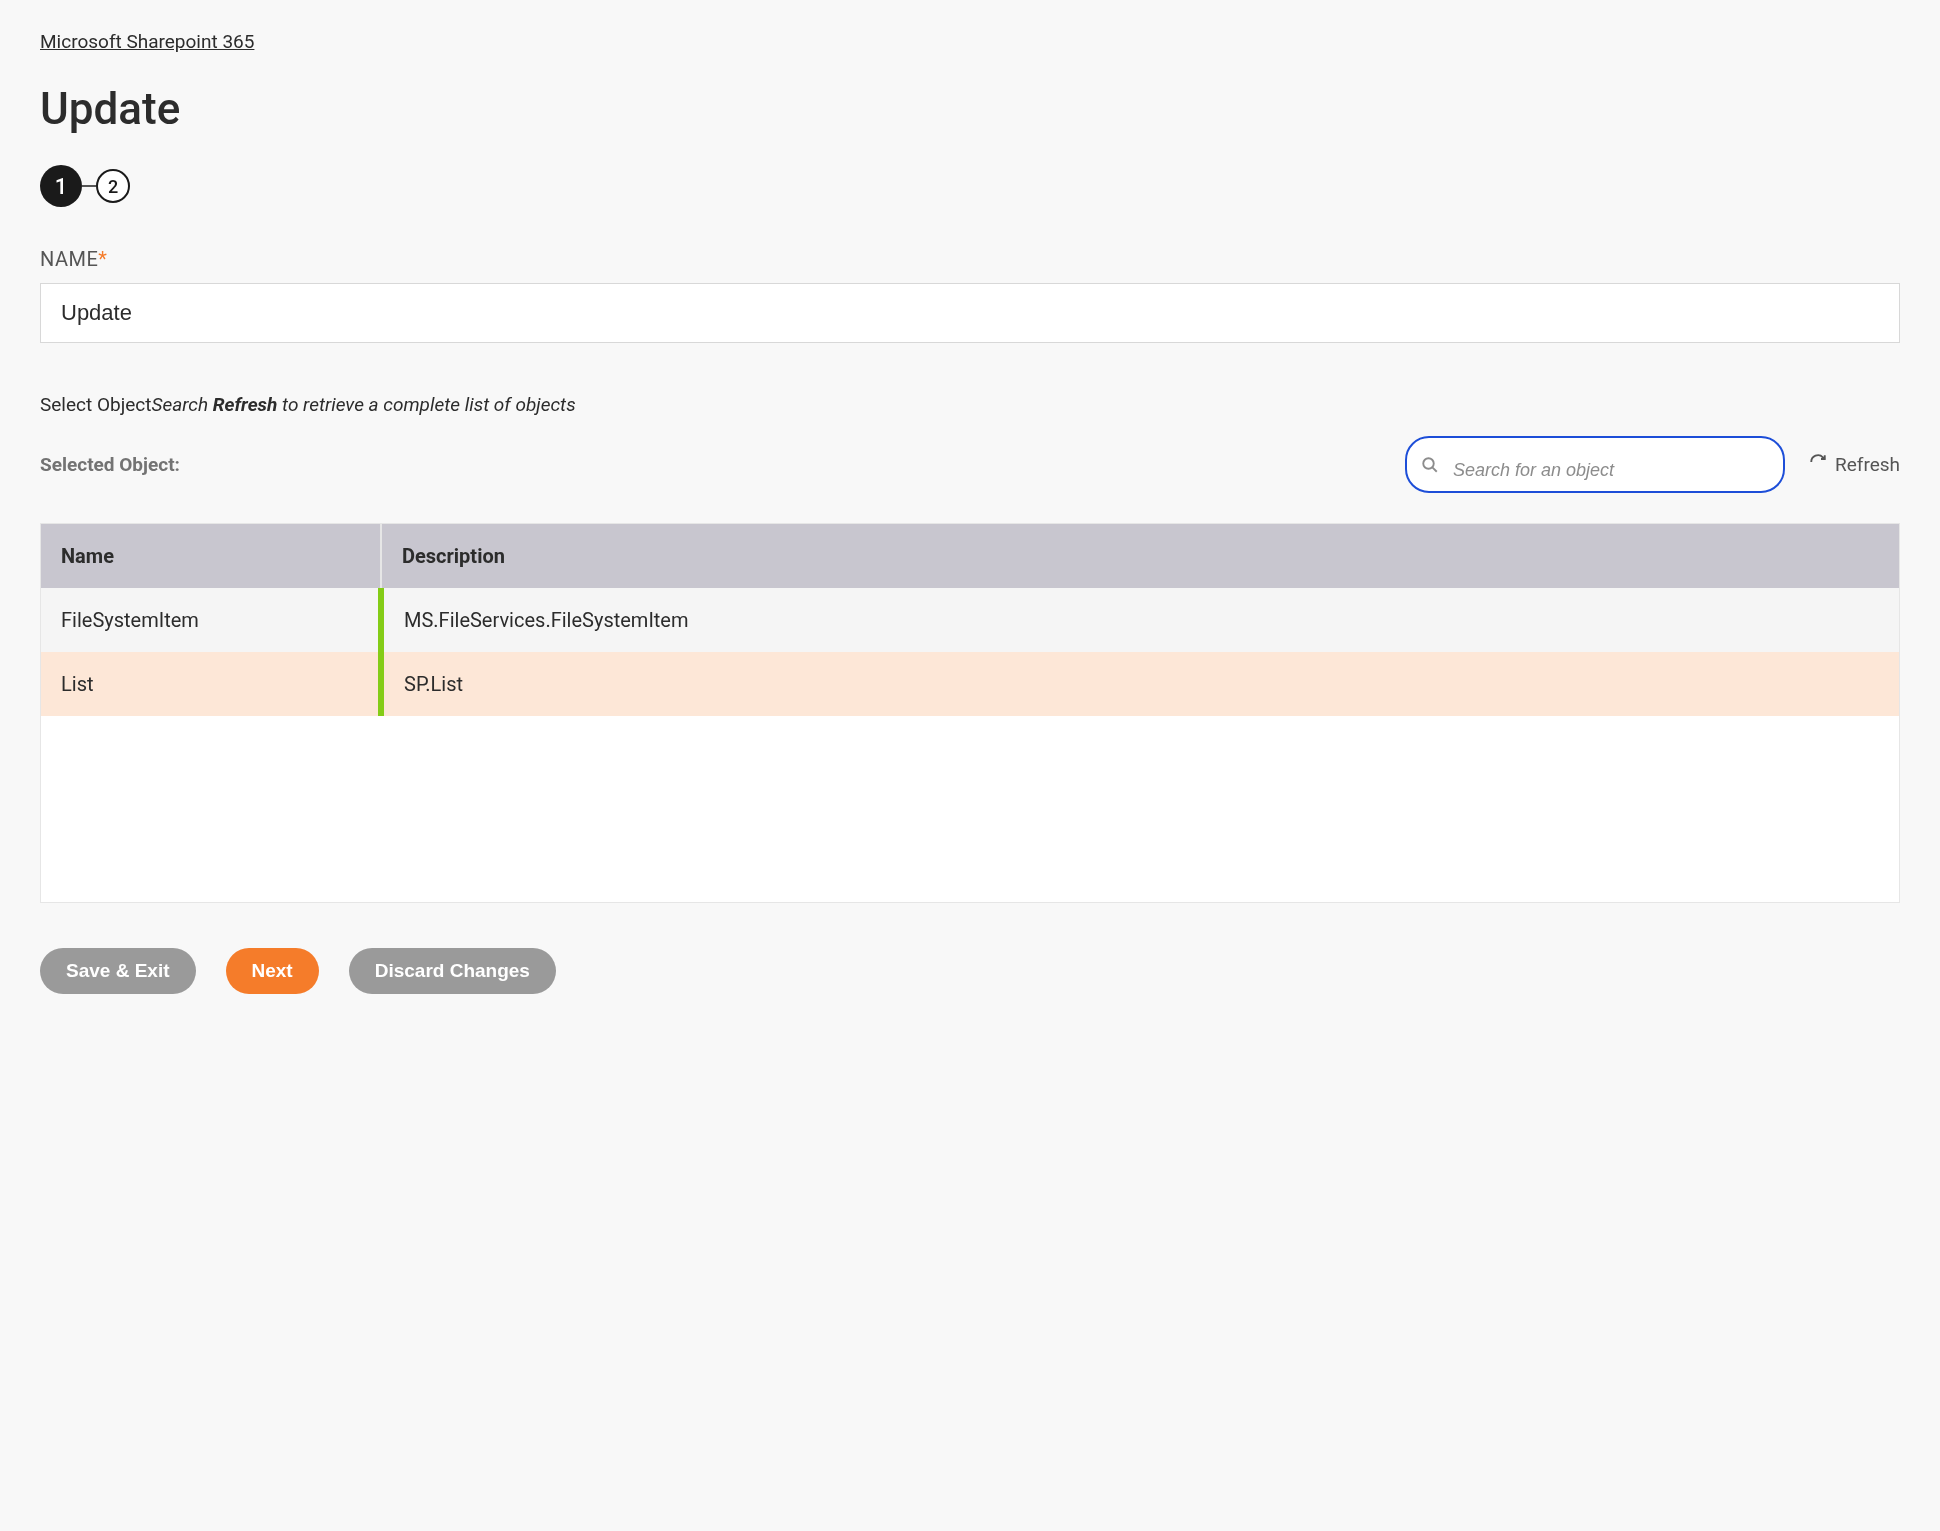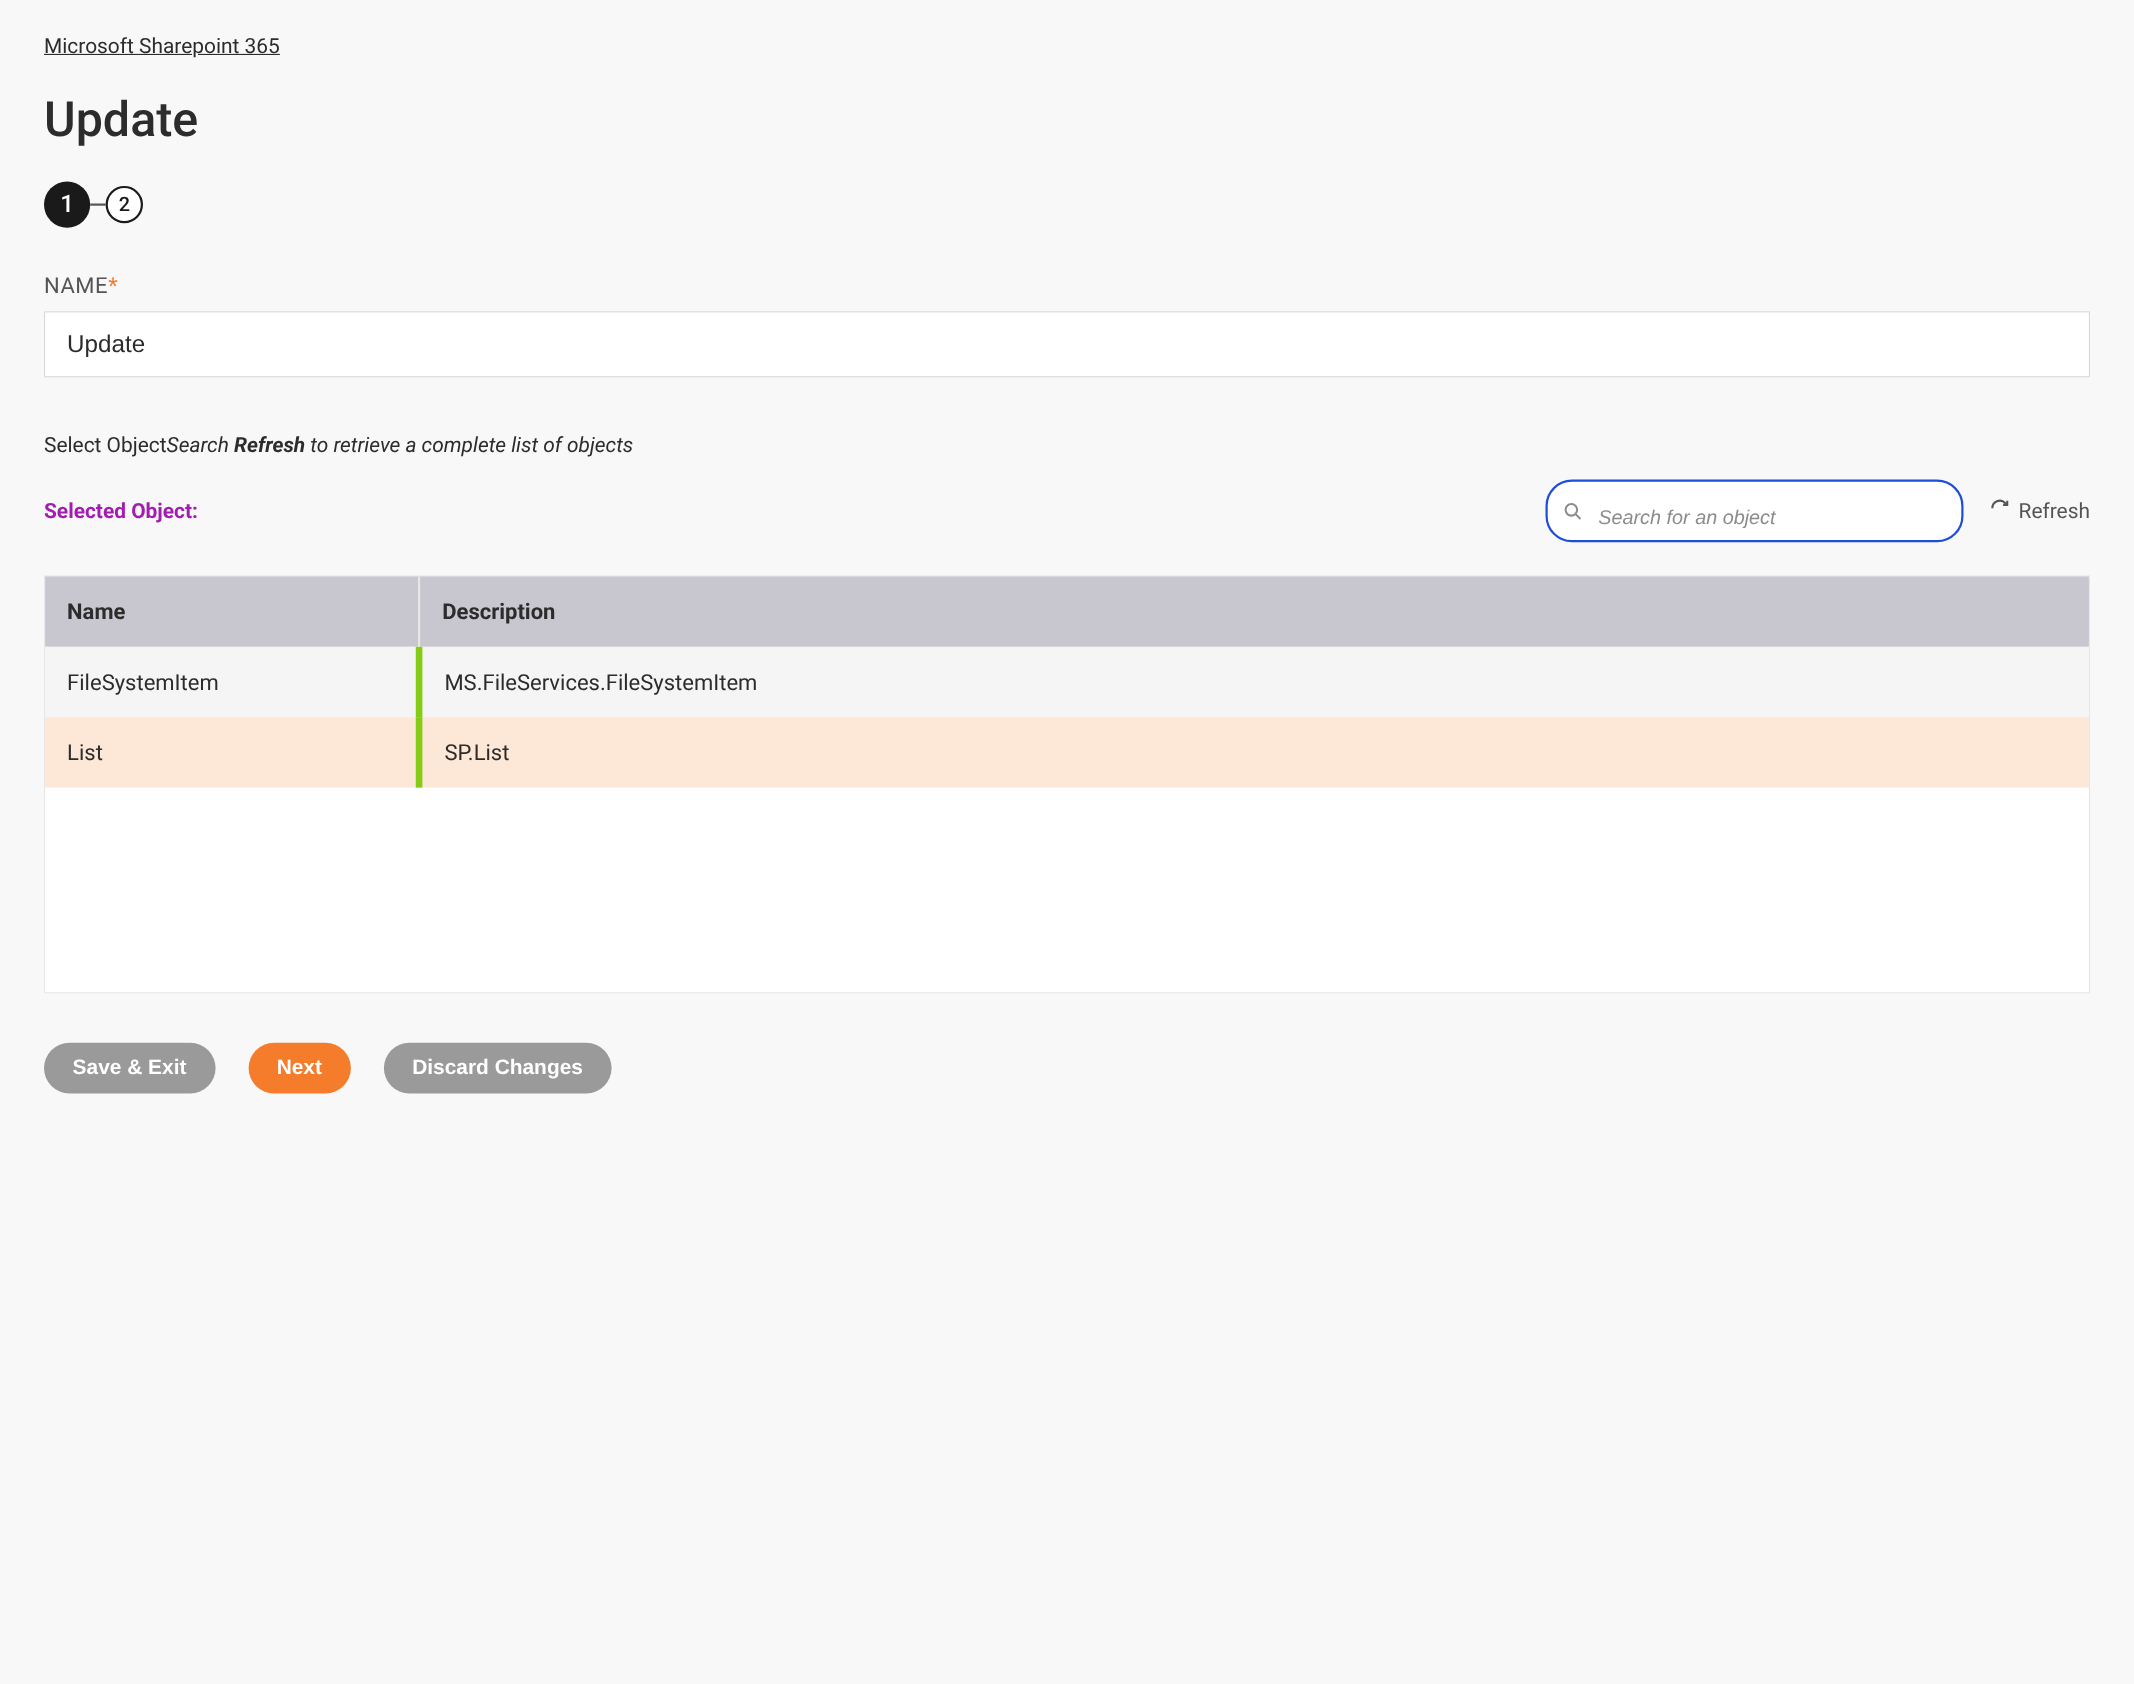--- a/index.html
+++ b/index.html
@@ -93,21 +93,21 @@
   }
   .selected-object-row {
     display: flex;
     justify-content: space-between;
     align-items: center;
     margin-bottom: 30px;
   }
   .selected-object-label {
     font-size: 19px;
     font-weight: 700;
-    color: #a21caf;
+    color: #737373;
   }
   .search-refresh-group {
     display: flex;
     align-items: center;
     gap: 24px;
   }
   .search-wrapper {
     position: relative;
     width: 380px;
   }

